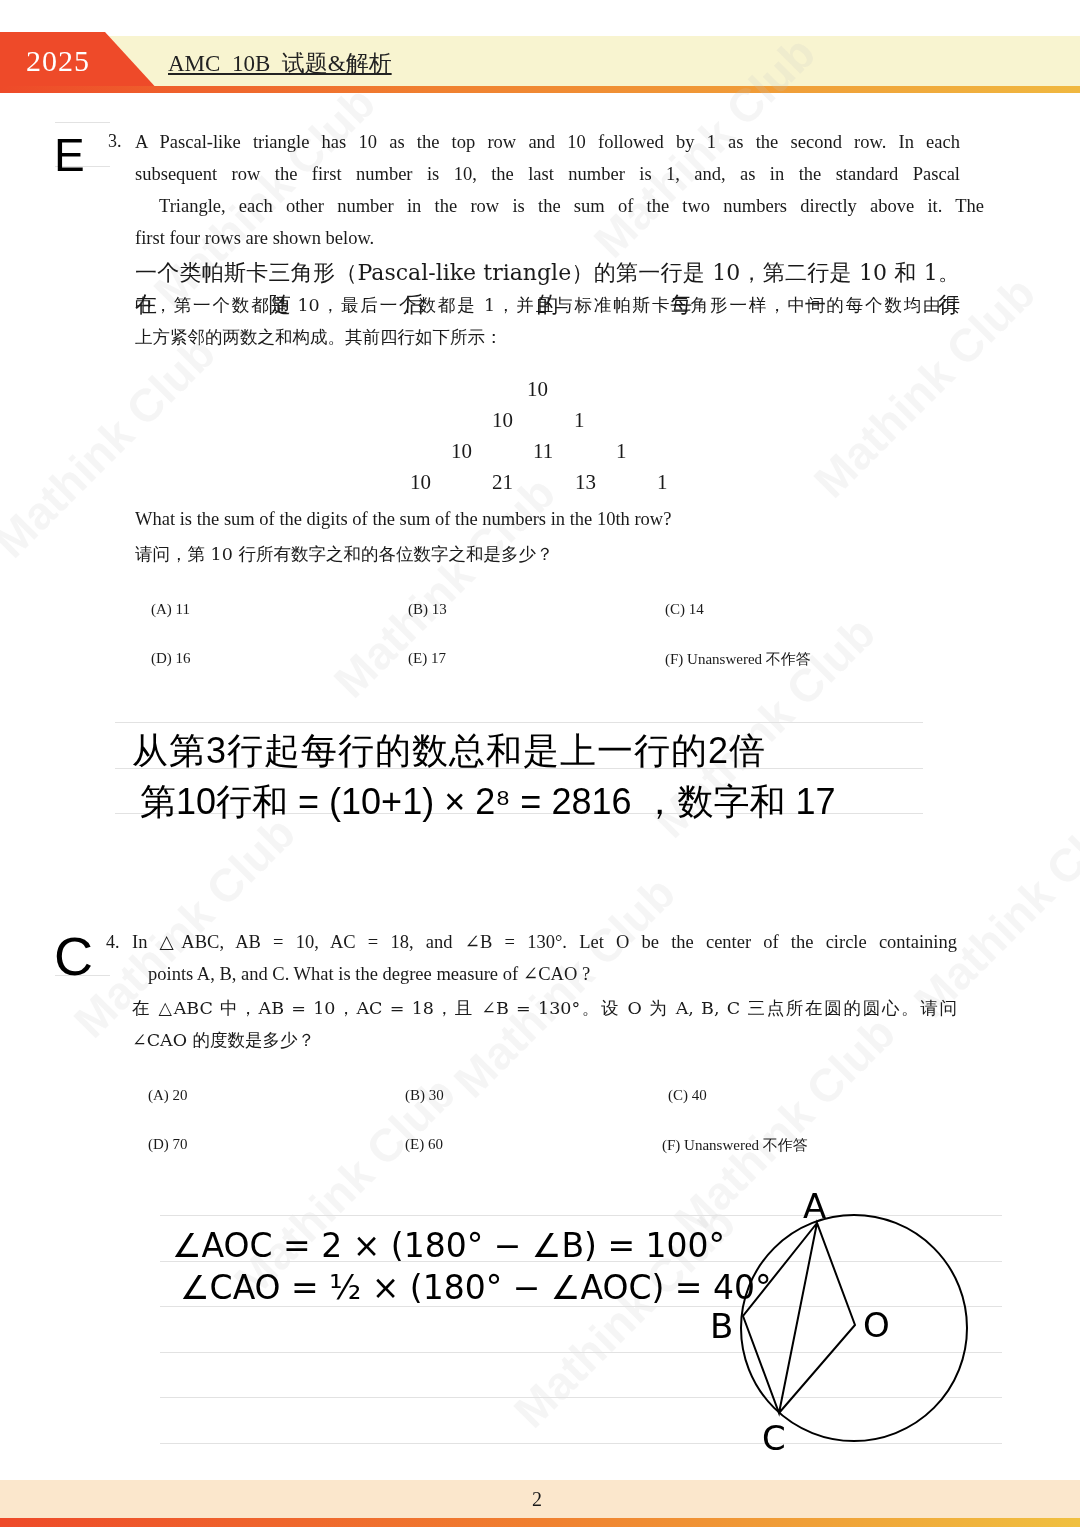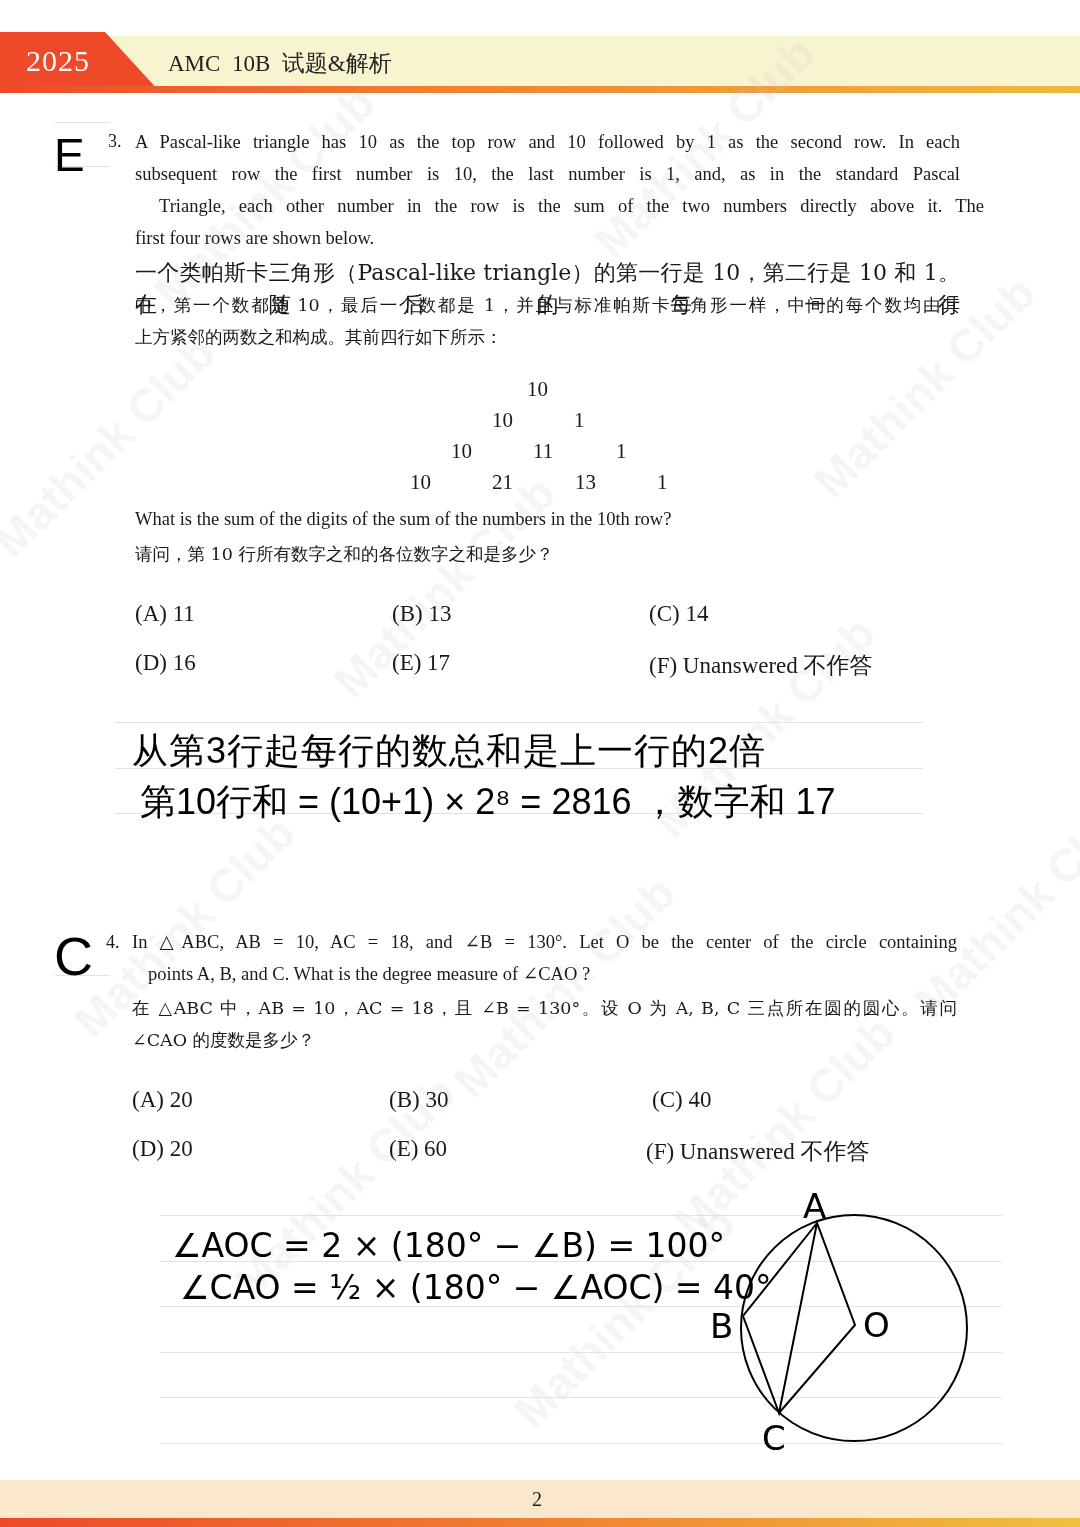--- a/index.html
+++ b/index.html
@@ -20,40 +20,40 @@
 
   
   .wm { position: absolute; font-family: "Liberation Sans", sans-serif; font-weight: bold;
     font-size: 46px; color: rgba(200,200,200,0.18); transform: rotate(-45deg); white-space: nowrap; pointer-events: none; }
 
   .answer-letter { position: absolute; font-family: "Liberation Sans", sans-serif; font-size: 46px; font-weight: 300; color: #000; }
   .qnum { position: absolute; font-size: 18px; }
   .para { position: absolute; font-size: 18.5px; line-height: 32px; text-align: justify; }
   .para-zh { position: absolute; font-size: 18px; line-height: 32px; text-align: justify; font-family: "DejaVu Serif", serif; }
   .tri-num { position: absolute; font-size: 21px; }
-  .choice { position: absolute; font-size: 23px; }
+  .choice { position: absolute; font-size: 15px; margin-left: 16px; }
   .rule { position: absolute; height: 1px; background: #e2e2e2; }
   .hand { position: absolute; font-family: Liberation Sans, sans-serif; font-size: 36px; color: #000; white-space: nowrap; font-weight: 300; }
   .hand2 { position: absolute; font-family: "DejaVu Sans", sans-serif; font-size: 33px; color: #000; white-space: nowrap; }
 
   .footer-band { position: absolute; left: 0; top: 1480px; width: 1080px; height: 38px; background: #fbe7cc; }
   .footer-bar { position: absolute; left: 0; top: 1518px; width: 1080px; height: 9px;
     background: linear-gradient(90deg, #ee4a29 0%, #f08030 50%, #f0c040 100%); }
   .page-num { position: absolute; left: 532px; top: 1488px; font-size: 20px; }
   .diagram-label { font-family: "DejaVu Sans", sans-serif; font-size: 34px; }
 </style>
 </head>
 <body>
 
 <div class="header">
   <div class="header-band"></div>
   <div class="header-red"></div>
   <div class="header-bar"></div>
   <div class="header-year">2025</div>
-  <div class="header-title" style="white-space:pre;">AMC  10B  试题&amp;解析</div>
+  <div class="header-title" style="white-space:pre;text-decoration:underline;">AMC  10B  试题&amp;解析</div>
 </div>
 
 <div class="wm" style="left:120px;top:170px;">Mathink Club</div>
 <div class="wm" style="left:560px;top:120px;">Mathink Club</div>
 <div class="wm" style="left:780px;top:360px;">Mathink Club</div>
 <div class="wm" style="left:-40px;top:420px;">Mathink Club</div>
 <div class="wm" style="left:300px;top:560px;">Mathink Club</div>
 <div class="wm" style="left:620px;top:700px;">Mathink Club</div>
 <div class="wm" style="left:880px;top:880px;">Mathink Club</div>
 <div class="wm" style="left:40px;top:900px;">Mathink Club</div>
@@ -122,21 +122,21 @@
 </div>
 <div>
   <div class="para-zh" style="left:132px;top:992px;width:825px;text-align-last:justify;font-size:17.5px;">在 △ABC 中，AB = 10，AC = 18，且 ∠B = 130°。设 O 为 A, B, C 三点所在圆的圆心。请问</div>
   <div class="para-zh" style="left:132px;top:1024px;width:825px;font-size:17.5px;">∠CAO 的度数是多少？</div>
 </div>
 
 <div>
   <div class="choice" style="left:132px;top:1087px;">(A) 20</div>
   <div class="choice" style="left:389px;top:1087px;">(B) 30</div>
   <div class="choice" style="left:652px;top:1087px;">(C) 40</div>
-  <div class="choice" style="left:132px;top:1136px;">(D) 20</div>
+  <div class="choice" style="left:132px;top:1136px;">(D) 70</div>
   <div class="choice" style="left:389px;top:1136px;">(E) 60</div>
   <div class="choice" style="left:646px;top:1136px;">(F) Unanswered 不作答</div>
 </div>
 
 <div>
   <div class="rule" style="left:160px;top:1215px;width:842px;"></div>
   <div class="rule" style="left:160px;top:1261px;width:842px;"></div>
   <div class="rule" style="left:160px;top:1306px;width:842px;"></div>
   <div class="rule" style="left:160px;top:1352px;width:842px;"></div>
   <div class="rule" style="left:160px;top:1397px;width:842px;"></div>

